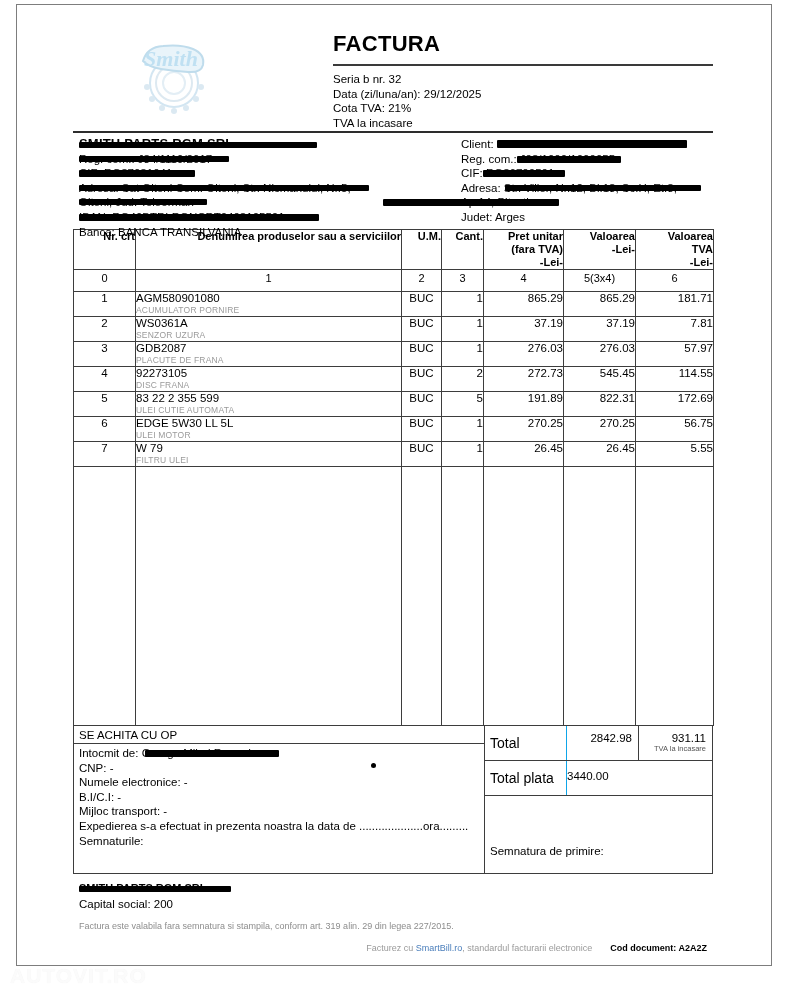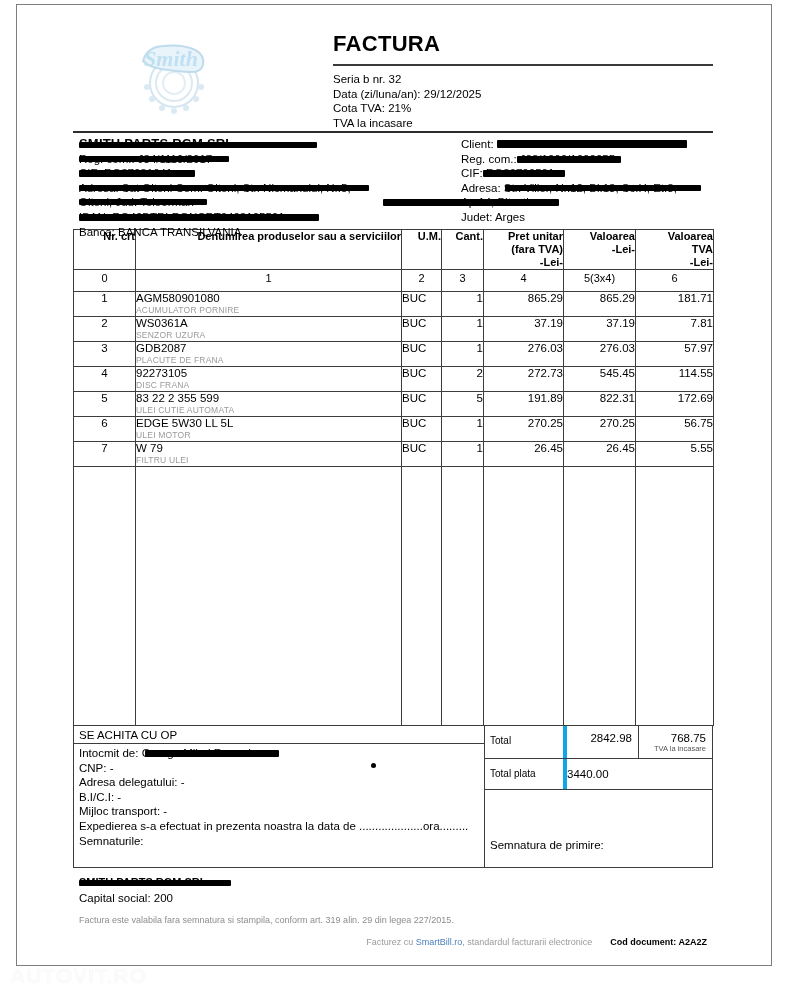--- a/index.html
+++ b/index.html
@@ -134,21 +134,21 @@
   }
   tr.numrow td {
     text-align: center;
     font-size: 11px;
     padding: 2px 0 3px 0;
     height: 16px;
   }
   tbody td { padding: 6px 5px 8px 5px; }
   td.c-nr { text-align: center; font-size: 11.5px; padding-top: 8px; }
   td.c-den { text-align: left; }
-  td.c-um { text-align: left; font-size: 11.5px; padding-top: 8px; }
+  td.c-um { text-align: center; font-size: 11.5px; padding-top: 8px; }
   td.c-num { text-align: right; font-size: 11.5px; padding-top: 8px; padding-right: 7px; }
   .prod-code { font-size: 11.5px; line-height: 13px; }
   .prod-desc { font-size: 8.5px; color: #9a9a9a; line-height: 11px; letter-spacing: .2px; }
   td.filler { height: 258px; border-top: none; }
 
   
   .bottom {
     display: flex;
     width: 100%;
     border: 1px solid #3d3d3d;
@@ -176,23 +176,23 @@
     height: 5px;
     background: #000;
     border-radius: 50%;
   }
   .bottom-right { flex: 1; }
   .tot-row { display: flex; border-bottom: 1px solid #3d3d3d; }
   .tot-row:last-child { border-bottom: none; }
   .tot-label {
     width: 82px;
     box-sizing: border-box;
-    font-size: 10px;
+    font-size: 14px;
     padding: 9px 0 9px 5px;
-    border-right: 4px solid #0ea5e9;
+    border-right: 1px solid #0ea5e9;
   }
   .tot-a {
     width: 72px;
     box-sizing: border-box;
     text-align: right;
     font-size: 11.5px;
     padding: 6px 6px 6px 0;
     border-right: 1px solid #3d3d3d;
   }
   .tot-b {
@@ -480,35 +480,35 @@
 
     <div class="bottom">
       <div class="bottom-left">
         <div class="pay-mode">SE ACHITA CU OP</div>
         <div class="fields">
           <div class="pline">
             <span class="strike-txt">Intocmit de: George Mihai Ramadan</span>
             <span class="redact" style="left:66px; top:4px; width:134px; height:7px;"></span>
           </div>
           <div>CNP:  -</div>
-          <div>Adresa delegatului:  -</div>
+          <div>Numele electronice:  -</div>
           <div>B.I/C.I:  -</div>
           <div>Mijloc transport:  -</div>
           <div>Expedierea s-a efectuat in prezenta noastra la data de ....................ora.........</div>
           <div>Semnaturile:</div>
         </div>
         <div class="dot-artifact"></div>
       </div>
 
       <div class="bottom-right">
         <div class="tot-row">
           <div class="tot-label">Total</div>
           <div class="tot-a">2842.98</div>
           <div class="tot-b">
-            <div>768.75</div>
+            <div>931.11</div>
             <div class="tva-note">TVA la incasare</div>
           </div>
         </div>
         <div class="tot-row">
           <div class="tot-label">Total plata</div>
           <div class="tot-plata-val">3440.00</div>
         </div>
         <div class="tot-row">
           <div class="sig-primire">Semnatura de primire:</div>
         </div>

